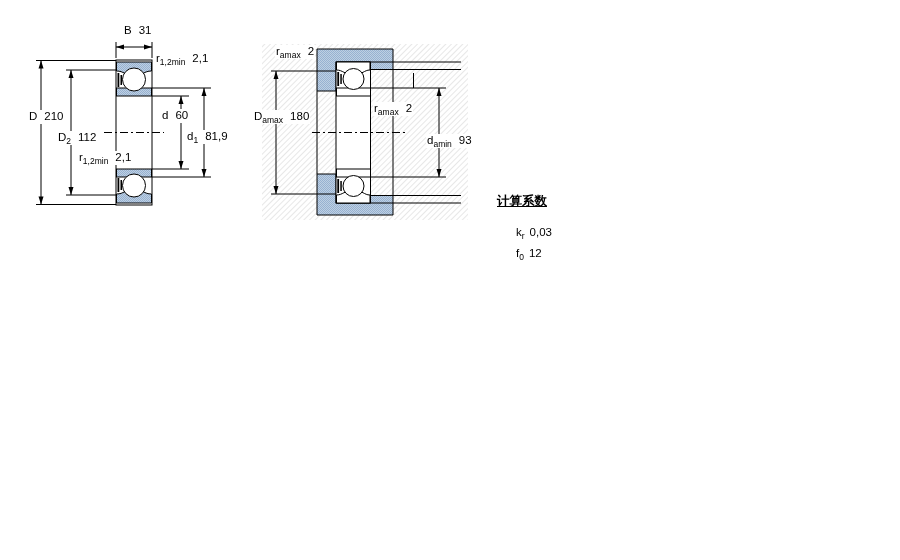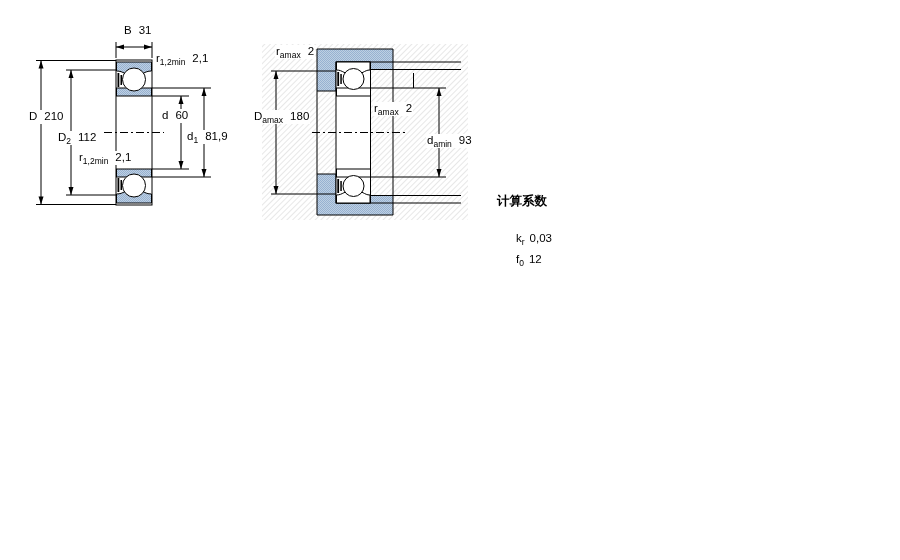--- a/index.html
+++ b/index.html
@@ -6,21 +6,21 @@
   body{width:900px;height:560px;position:relative;overflow:hidden;
        font-family:"Liberation Sans",sans-serif;color:#000;}
   #stage{position:absolute;left:14px;top:0;width:900px;height:560px;}
   svg{position:absolute;left:0;top:0;}
   .dim{position:absolute;background:#fff;white-space:nowrap;
        font-size:11.5px;line-height:13px;padding:0 1px;}
   .dim .sym{display:inline-block;}
   .dim sub{font-size:8.5px;vertical-align:-3px;line-height:8px;}
   .dim .val{margin-left:7px;}
   .factors{position:absolute;white-space:nowrap;}
-  .f-title{font-size:12.5px;font-weight:bold;margin-left:3px;margin-bottom:20px;}
+  .f-title{font-size:12.5px;font-weight:bold;margin-left:3px;margin-bottom:14px;text-decoration:underline;}
   .f-row{font-size:11.5px;line-height:17px;margin-left:22px;}
   .f-row sub{font-size:8.5px;vertical-align:-3px;}
   .f-row .val{margin-left:5px;}
 </style>
 </head>
 <body>
 
 <div id="stage">
 
 <svg width="900" height="560" viewBox="0 0 900 560">

